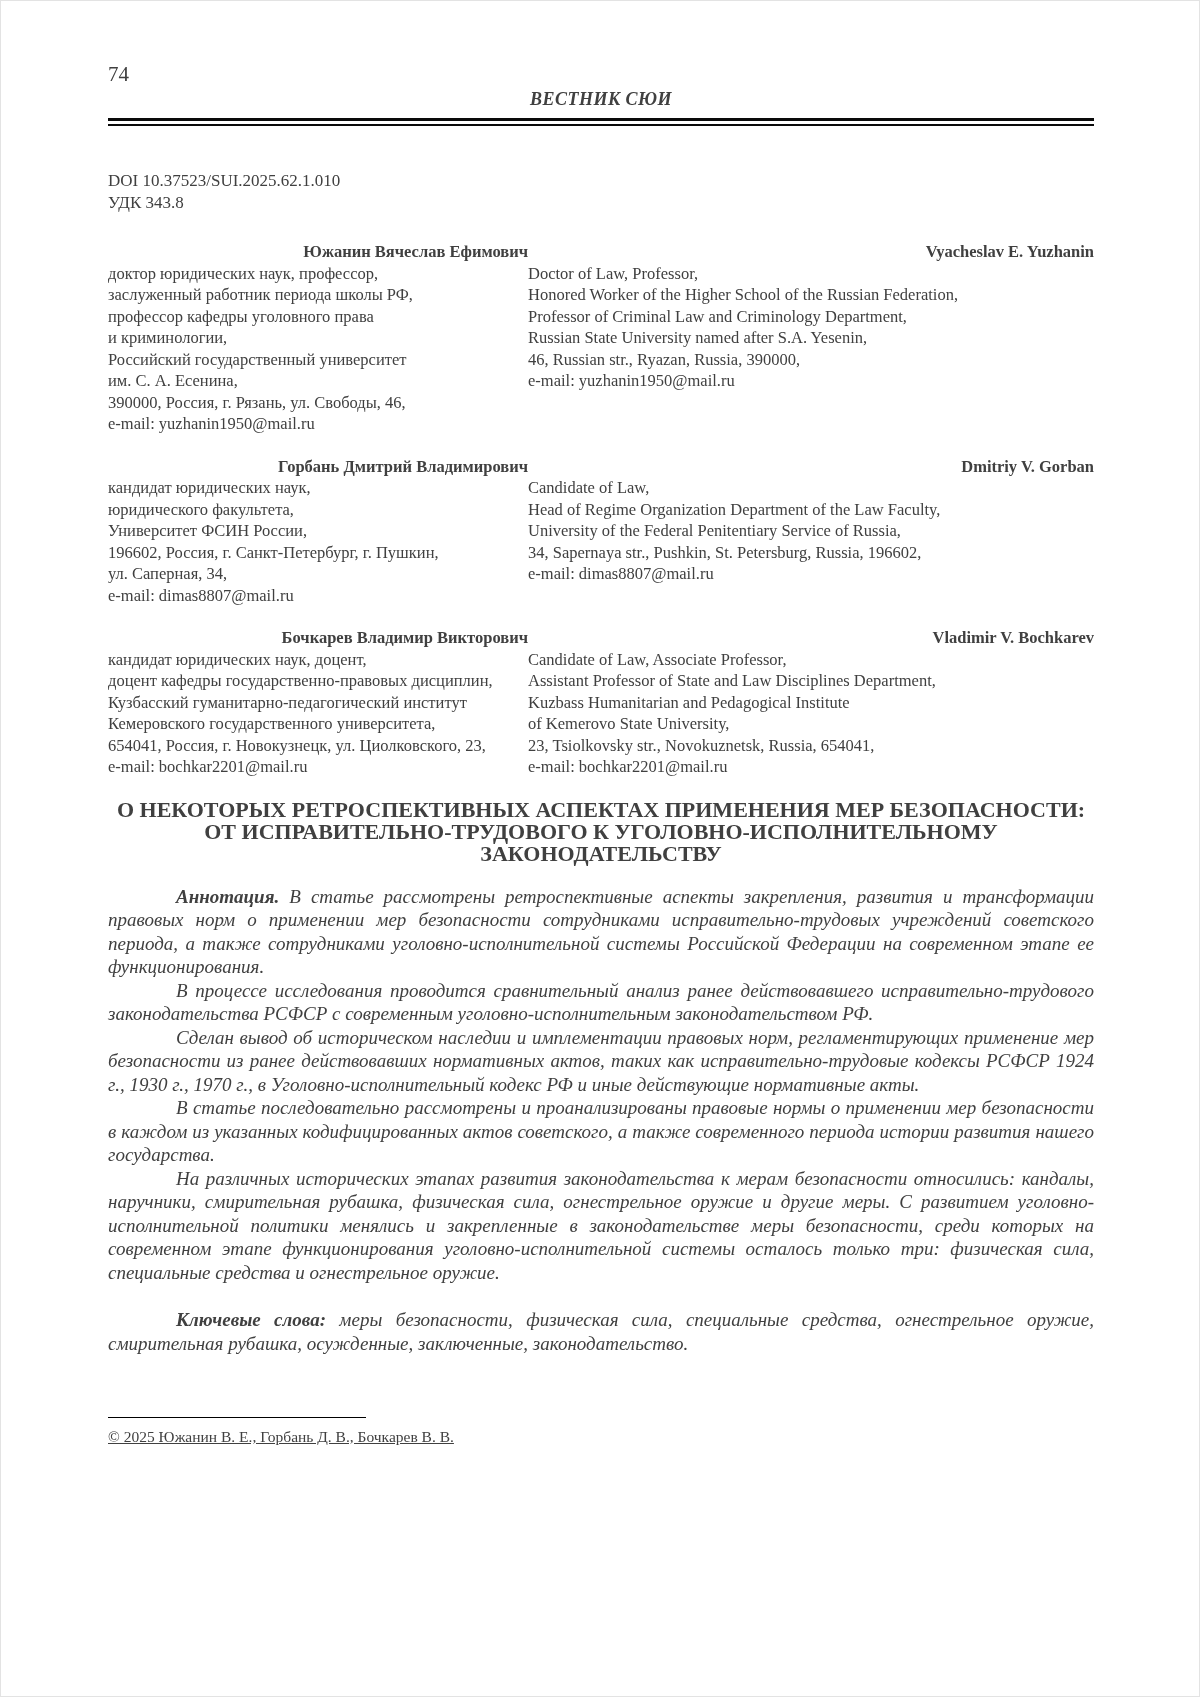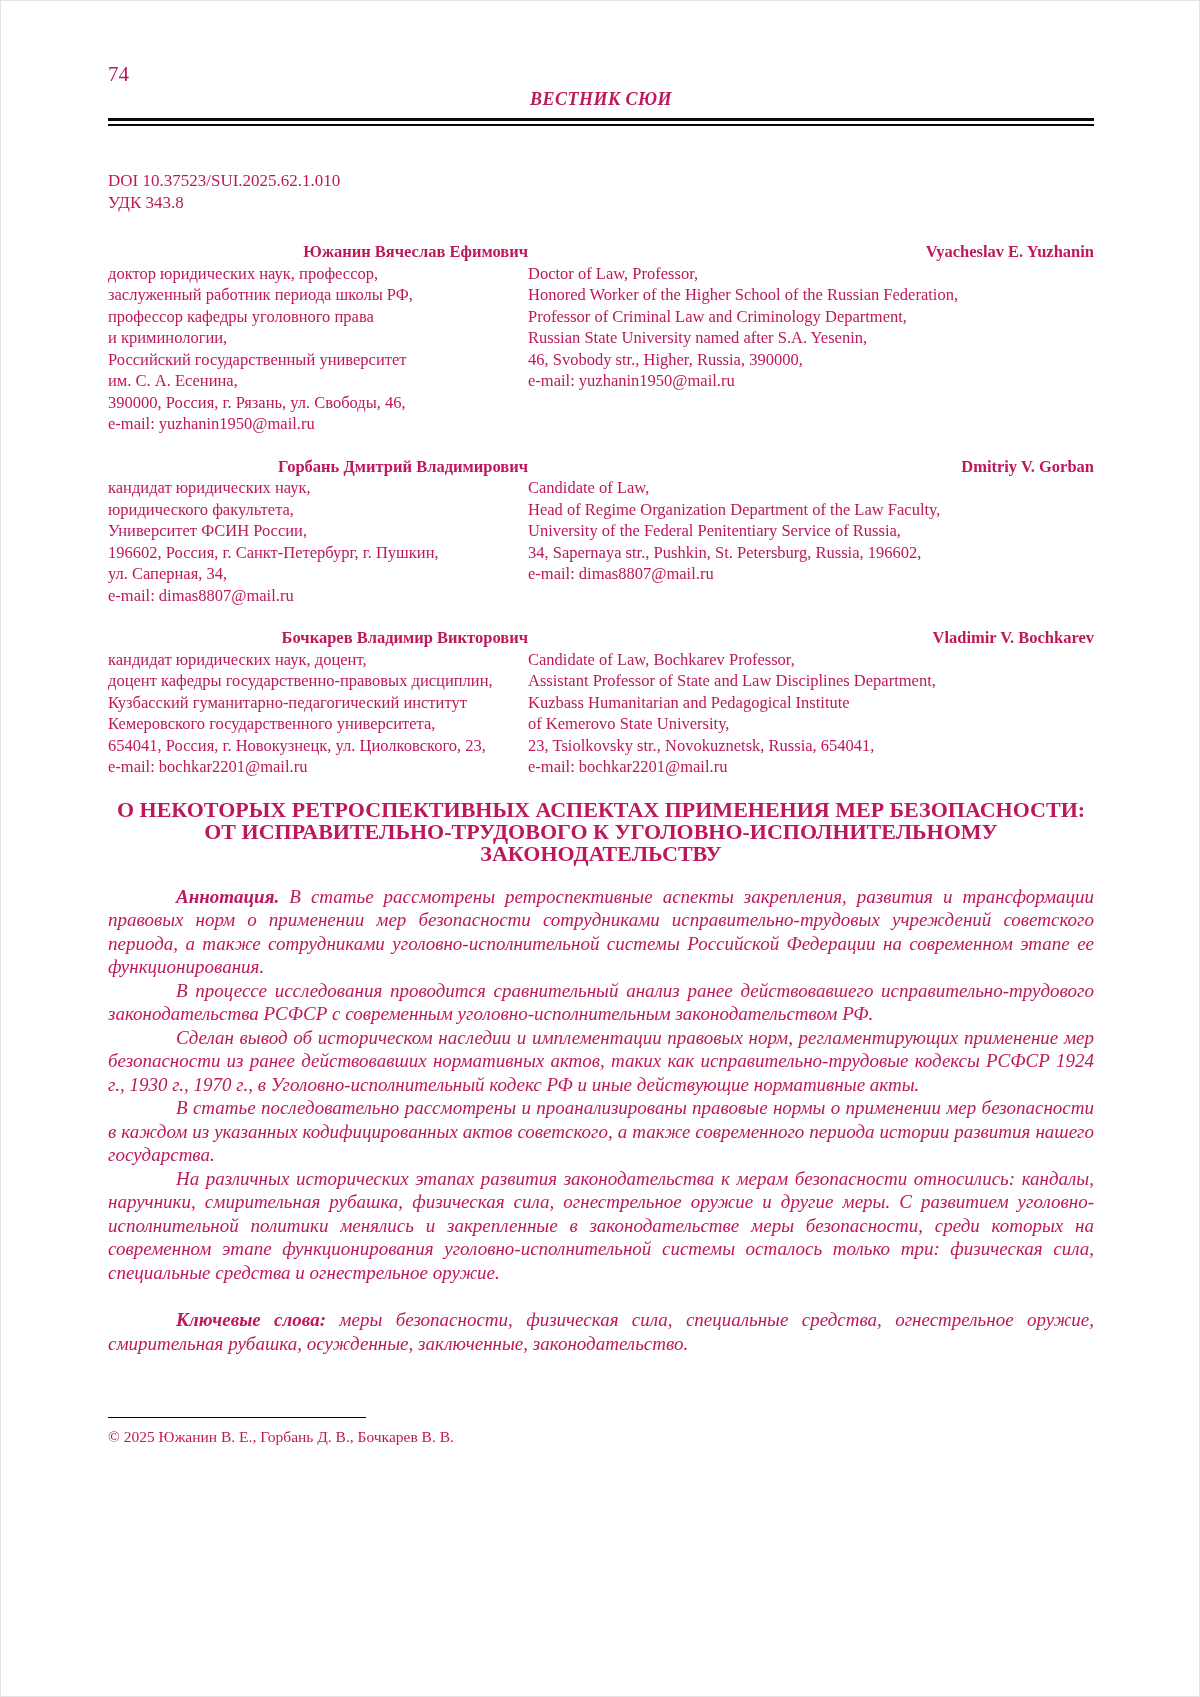--- a/index.html
+++ b/index.html
@@ -9,21 +9,21 @@
   }
   .page {
     position: relative;
     width: 1200px;
     height: 1697px;
     box-sizing: border-box;
     background: #ffffff;
     border: 1px solid #e3e3e3;
     padding: 60px 105px 0 107px;
     font-family: "Liberation Serif", "DejaVu Serif", serif;
-    color: #be185d;
+    color: #404040;
     overflow: hidden;
   }
   .page-number {
     font-size: 21px;
     line-height: 26px;
   }
   .journal-header {
     text-align: center;
     font-weight: bold;
     font-style: italic;
@@ -103,20 +103,21 @@
     width: 988px;
   }
   .footnote-rule {
     width: 258px;
     border-top: 1.5px solid #000000;
   }
   .copyright {
     margin-top: 9px;
     font-size: 15.5px;
     line-height: 20px;
+    text-decoration: underline;
   }
 </style>
 </head>
 <body>
 
 <div class="page">
 
   <div class="page-number">74</div>
 
   <div class="journal-header">ВЕСТНИК СЮИ</div>
@@ -144,21 +145,21 @@
             <div class="info-line">e-mail: yuzhanin1950@mail.ru</div>
           </div>
       </div>
       <div class="col-en">
         <div class="author-name">Vyacheslav E. Yuzhanin</div>
         <div class="author-lines">
             <div class="info-line">Doctor of Law, Professor,</div>
             <div class="info-line">Honored Worker of the Higher School of the Russian Federation,</div>
             <div class="info-line">Professor of Criminal Law and Criminology Department,</div>
             <div class="info-line">Russian State University named after S.A. Yesenin,</div>
-            <div class="info-line">46, Svobody str., Higher, Russia, 390000,</div>
+            <div class="info-line">46, Russian str., Ryazan, Russia, 390000,</div>
             <div class="info-line">e-mail: yuzhanin1950@mail.ru</div>
           </div>
       </div>
     </div>
 
     <div class="author-row">
       <div class="col-ru">
         <div class="author-name">Горбань Дмитрий Владимирович</div>
         <div class="author-lines">
             <div class="info-line">кандидат юридических наук,</div>
@@ -189,21 +190,21 @@
             <div class="info-line">доцент кафедры государственно-правовых дисциплин,</div>
             <div class="info-line">Кузбасский гуманитарно-педагогический институт</div>
             <div class="info-line">Кемеровского государственного университета,</div>
             <div class="info-line">654041, Россия, г. Новокузнецк, ул. Циолковского, 23,</div>
             <div class="info-line">e-mail: bochkar2201@mail.ru</div>
           </div>
       </div>
       <div class="col-en">
         <div class="author-name">Vladimir V. Bochkarev</div>
         <div class="author-lines">
-            <div class="info-line">Candidate of Law, Bochkarev Professor,</div>
+            <div class="info-line">Candidate of Law, Associate Professor,</div>
             <div class="info-line">Assistant Professor of State and Law Disciplines Department,</div>
             <div class="info-line">Kuzbass Humanitarian and Pedagogical Institute</div>
             <div class="info-line">of Kemerovo State University,</div>
             <div class="info-line">23, Tsiolkovsky str., Novokuznetsk, Russia, 654041,</div>
             <div class="info-line">e-mail: bochkar2201@mail.ru</div>
           </div>
       </div>
     </div>
 
   </section>

